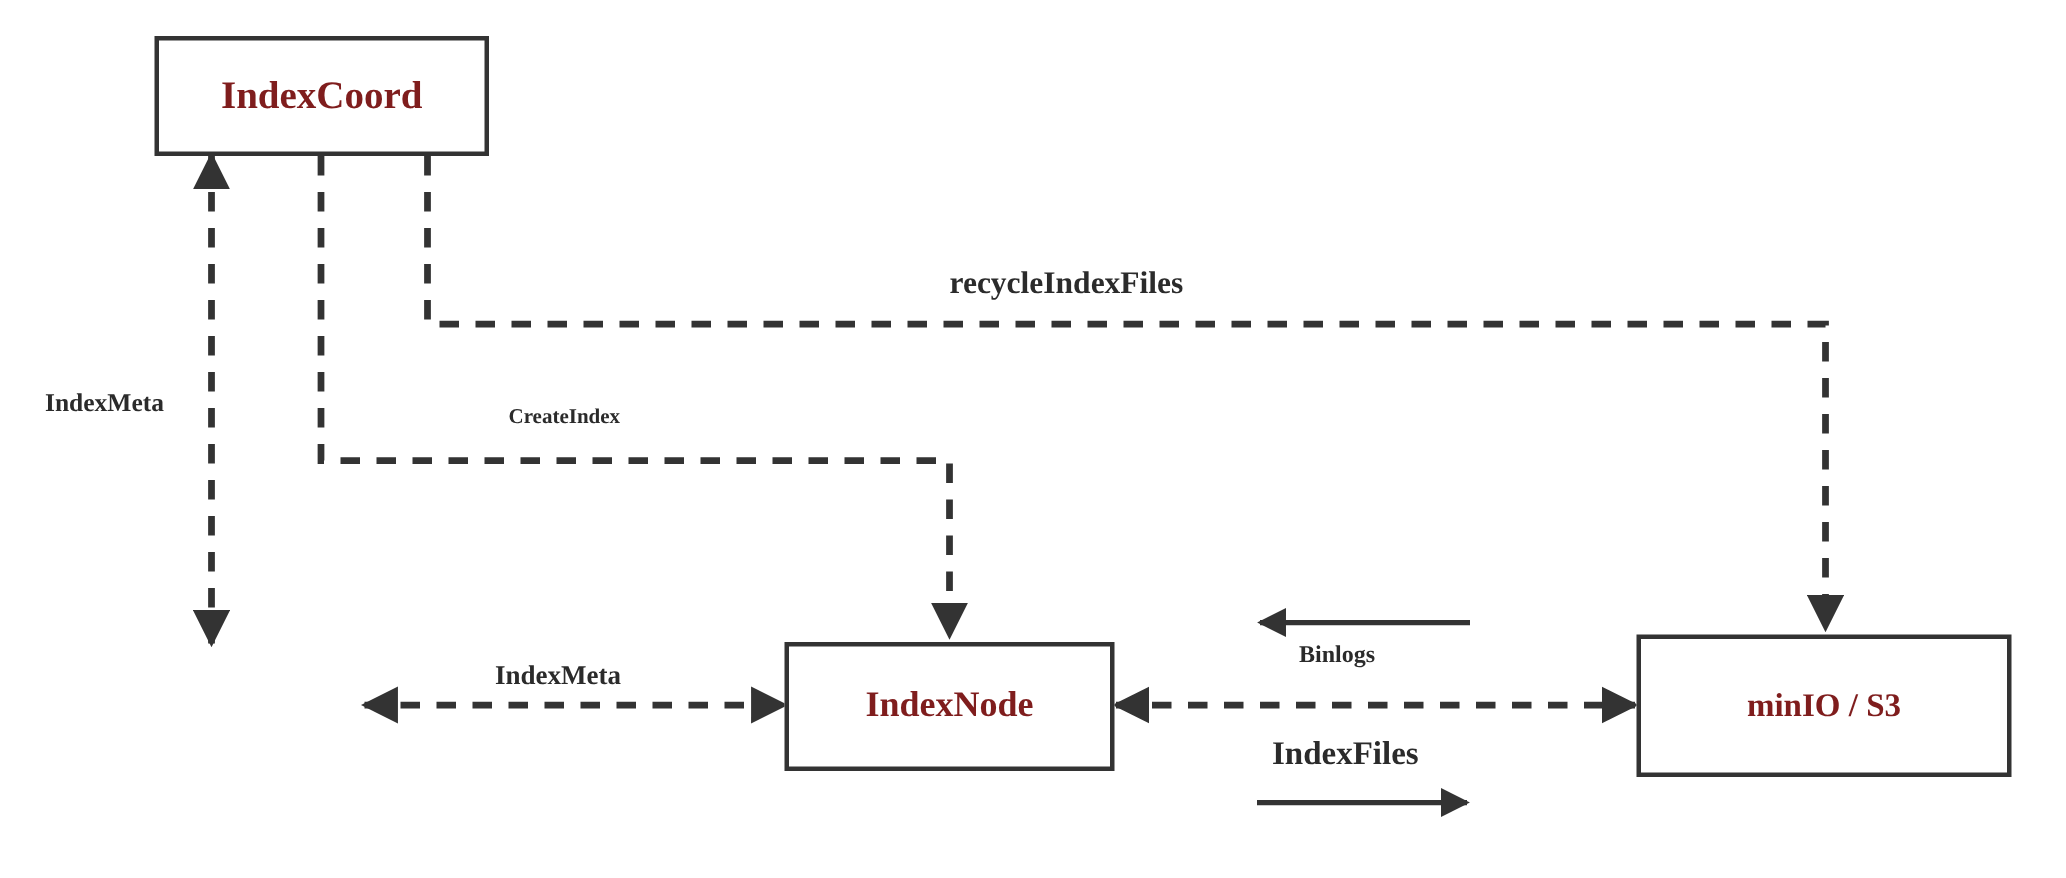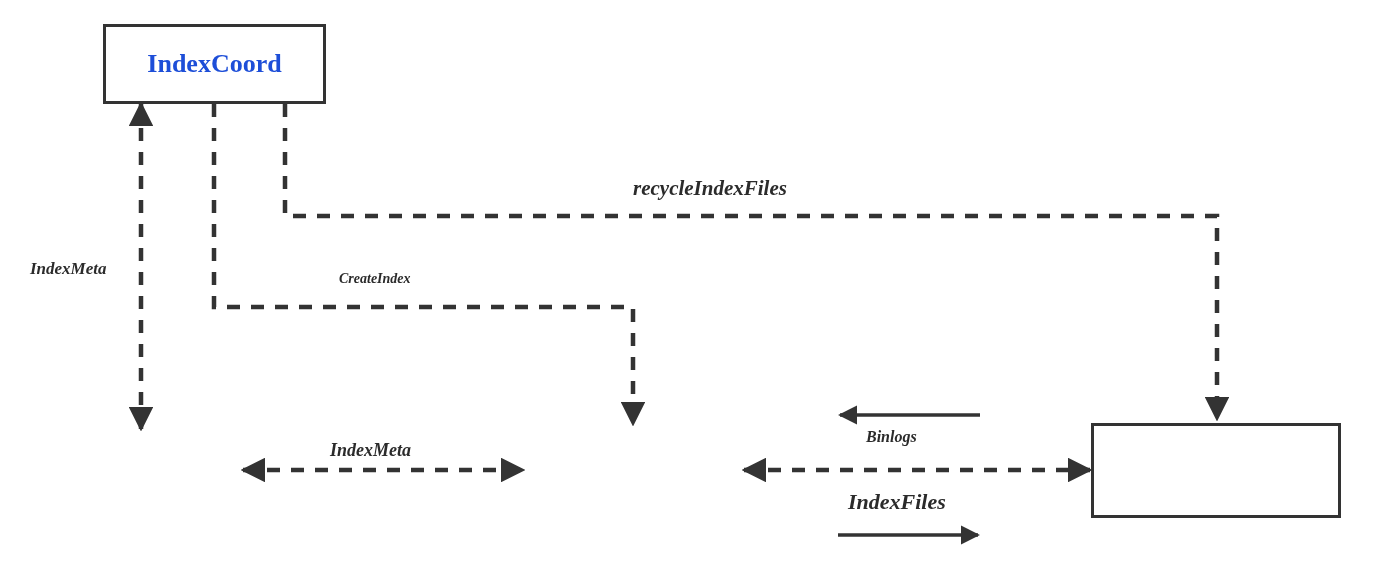--- a/index.html
+++ b/index.html
@@ -27,21 +27,21 @@
   .node-box {
     position: absolute;
     box-sizing: border-box;
     border: 3px solid #333333;
     background: #ffffff;
     display: flex;
     align-items: center;
     justify-content: center;
     text-align: center;
     font-weight: bold;
-    color: #1d4ed8;
+    color: #7f1d1d;
     line-height: 1.22;
     z-index: 3;
   }
   #node-indexcoord {
     left: 103px;
     top: 24px;
     width: 223px;
     height: 80px;
     font-size: 26px;
   }
@@ -66,21 +66,20 @@
     height: 95px;
     font-size: 22px;
   }
   .edge-label {
     position: absolute;
     font-weight: bold;
     color: #2b2b2b;
     white-space: nowrap;
     z-index: 4;
     background: transparent;
-    font-style: italic;
   }
   #label-indexmeta-left {
     left: 30px;
     top: 259px;
     font-size: 17px;
   }
   #label-createindex {
     left: 339px;
     top: 271px;
     font-size: 14px;
@@ -149,23 +148,27 @@
     <g>
       <line x1="838" y1="535" x2="978" y2="535" stroke="#333333" stroke-width="3.5" marker-end="url(#arrow-end)"></line>
     </g>
   </svg>
 
   <div class="node-box" id="node-indexcoord">
     <span>IndexCoord</span>
   </div>
 
 
+  <div class="node-box" id="node-indexnode">
+    <span>IndexNode</span>
+  </div>
 
   <div class="node-box" id="node-minio">
     <div>
+      <div>minIO / S3</div>
     </div>
   </div>
 
   <div class="edge-label" id="label-indexmeta-left">IndexMeta</div>
 
   <div class="edge-label" id="label-createindex">CreateIndex</div>
 
   <div class="edge-label" id="label-recycleindexfiles">recycleIndexFiles</div>
 
   <div class="edge-label" id="label-indexmeta-mid">IndexMeta</div>

